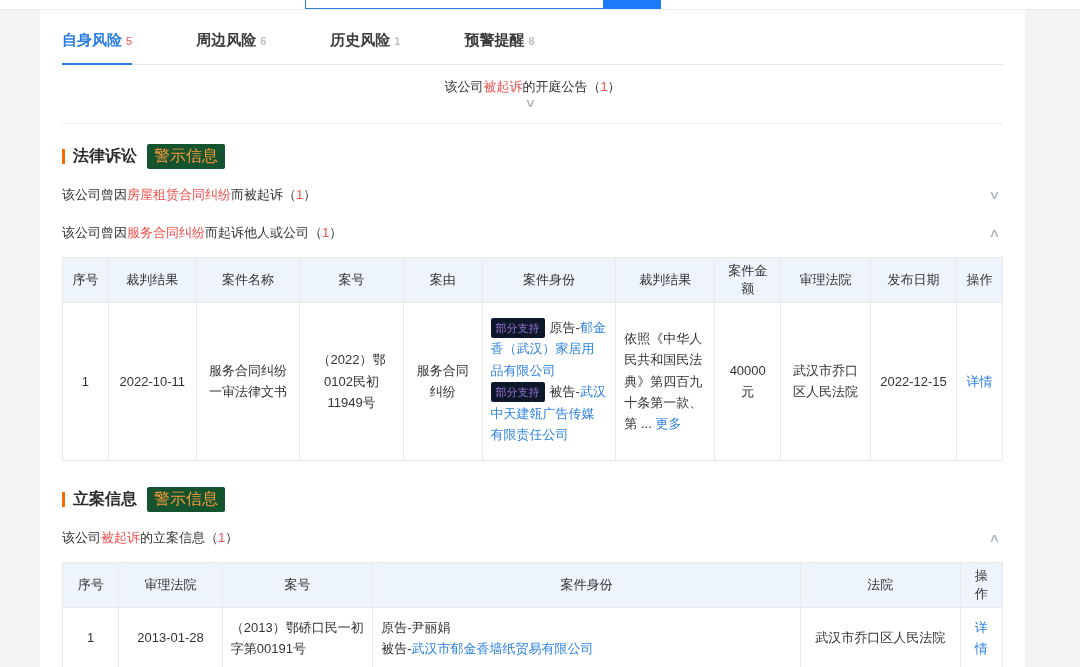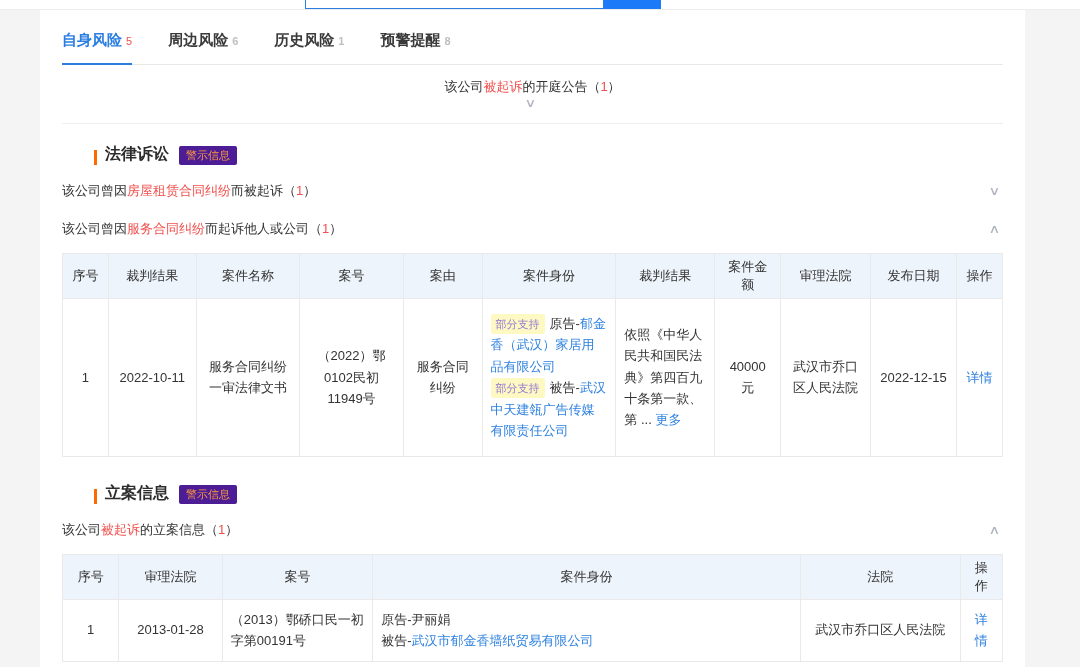--- a/index.html
+++ b/index.html
@@ -12,48 +12,48 @@
   }
   
   .topbar { height:10px; background:#fff; position:relative; overflow:hidden; border-bottom:1px solid #ededed; }
   .search-input { position:absolute; left:305px; top:-22px; width:299px; height:31px; border:1px solid #2a7de1; background:#fff; outline:none; }
   .search-btn { position:absolute; left:604px; top:-22px; width:57px; height:32px; background:#1a7af8; border:none; cursor:pointer; }
 
   .page { height:657px; }
   .card { margin-left:40px; width:985px; height:657px; background:#fff; padding:0 22px; }
 
   
-  .tabs { display:flex; gap:36px; padding-top:21px; border-bottom:1px solid #e8e8e8; }
+  .tabs { display:flex; gap:64px; padding-top:21px; border-bottom:1px solid #e8e8e8; }
   .tab { padding-bottom:13px; font-size:15px; color:#3a3a3a; cursor:pointer;font-weight:bold; }
   .tab .count { font-size:11px; color:#bfbfbf; margin-left:4px; }
   .tab.active { color:#2a7de1; font-weight:bold; border-bottom:2px solid #2a7de1; margin-bottom:-1px; }
   .tab.active .count { color:#f0504d; font-weight:normal; }
 
   
   .collapse-row { display:flex; align-items:center; justify-content:space-between; cursor:pointer; }
   .row-announcement { padding:13px 0; border-bottom:1px solid #efefef;flex-direction:column; }
   .row-plain { padding:11px 0 9px 0; }
   .hl-red { color:#f0504d; }
   .num-red { color:#f0504d; }
   .chev { color:#aeb4bd; font-size:12px; transform:scaleX(1.35); display:inline-block; margin-right:4px; }
 
   
-  .section-hd { display:flex; align-items:flex-end; margin-top:20px; margin-bottom:6px;margin-left:32px; }
+  .section-hd { display:flex; align-items:center; margin-top:20px; margin-bottom:6px; }
   .section-bar { width:3px; height:15px; background:#ff6a00; margin-right:8px; }
   .section-title { font-size:16px; font-weight:bold; color:#2c2c2c; }
-  .warn-badge { margin-left:10px; font-size:11px; color:#ff9a3e; background:#4c1d95; padding:2px 7px; border-radius:2px; }
+  .warn-badge { margin-left:10px; font-size:16px; color:#ff9a3e; background:#14532d; padding:2px 7px; border-radius:2px; }
 
   
   table { width:100%; border-collapse:collapse; table-layout:fixed; margin:6px 0 14px 0; }
   th { background:#eef4fb; font-weight:normal; color:#333; height:36px; padding:4px 8px; border:1px solid #e9e9e9; text-align:center; font-size:13px; }
   td { border:1px solid #e9e9e9; padding:9px 8px; text-align:center; vertical-align:middle; line-height:1.65; font-size:13px; }
   td.left { text-align:left; }
   .lawsuit-table td { padding:14px 8px; }
   .link { color:#2f82e0; cursor:pointer; }
-  .tag-badge { display:inline-block; font-size:11px; color:#9377d6; background:#fef9c3; padding:1px 5px; border-radius:2px; margin-right:5px;font-family:Liberation Serif, serif; }
+  .tag-badge { display:inline-block; font-size:11px; color:#9377d6; background:#0f172a; padding:1px 5px; border-radius:2px; margin-right:5px;font-family:Liberation Serif, serif; }
   .mt-26 { margin-top:26px; }
 </style>
 </head>
 <body>
 
 <div class="topbar">
   <input class="search-input" style="">
   <button class="search-btn"></button>
 </div>
 

